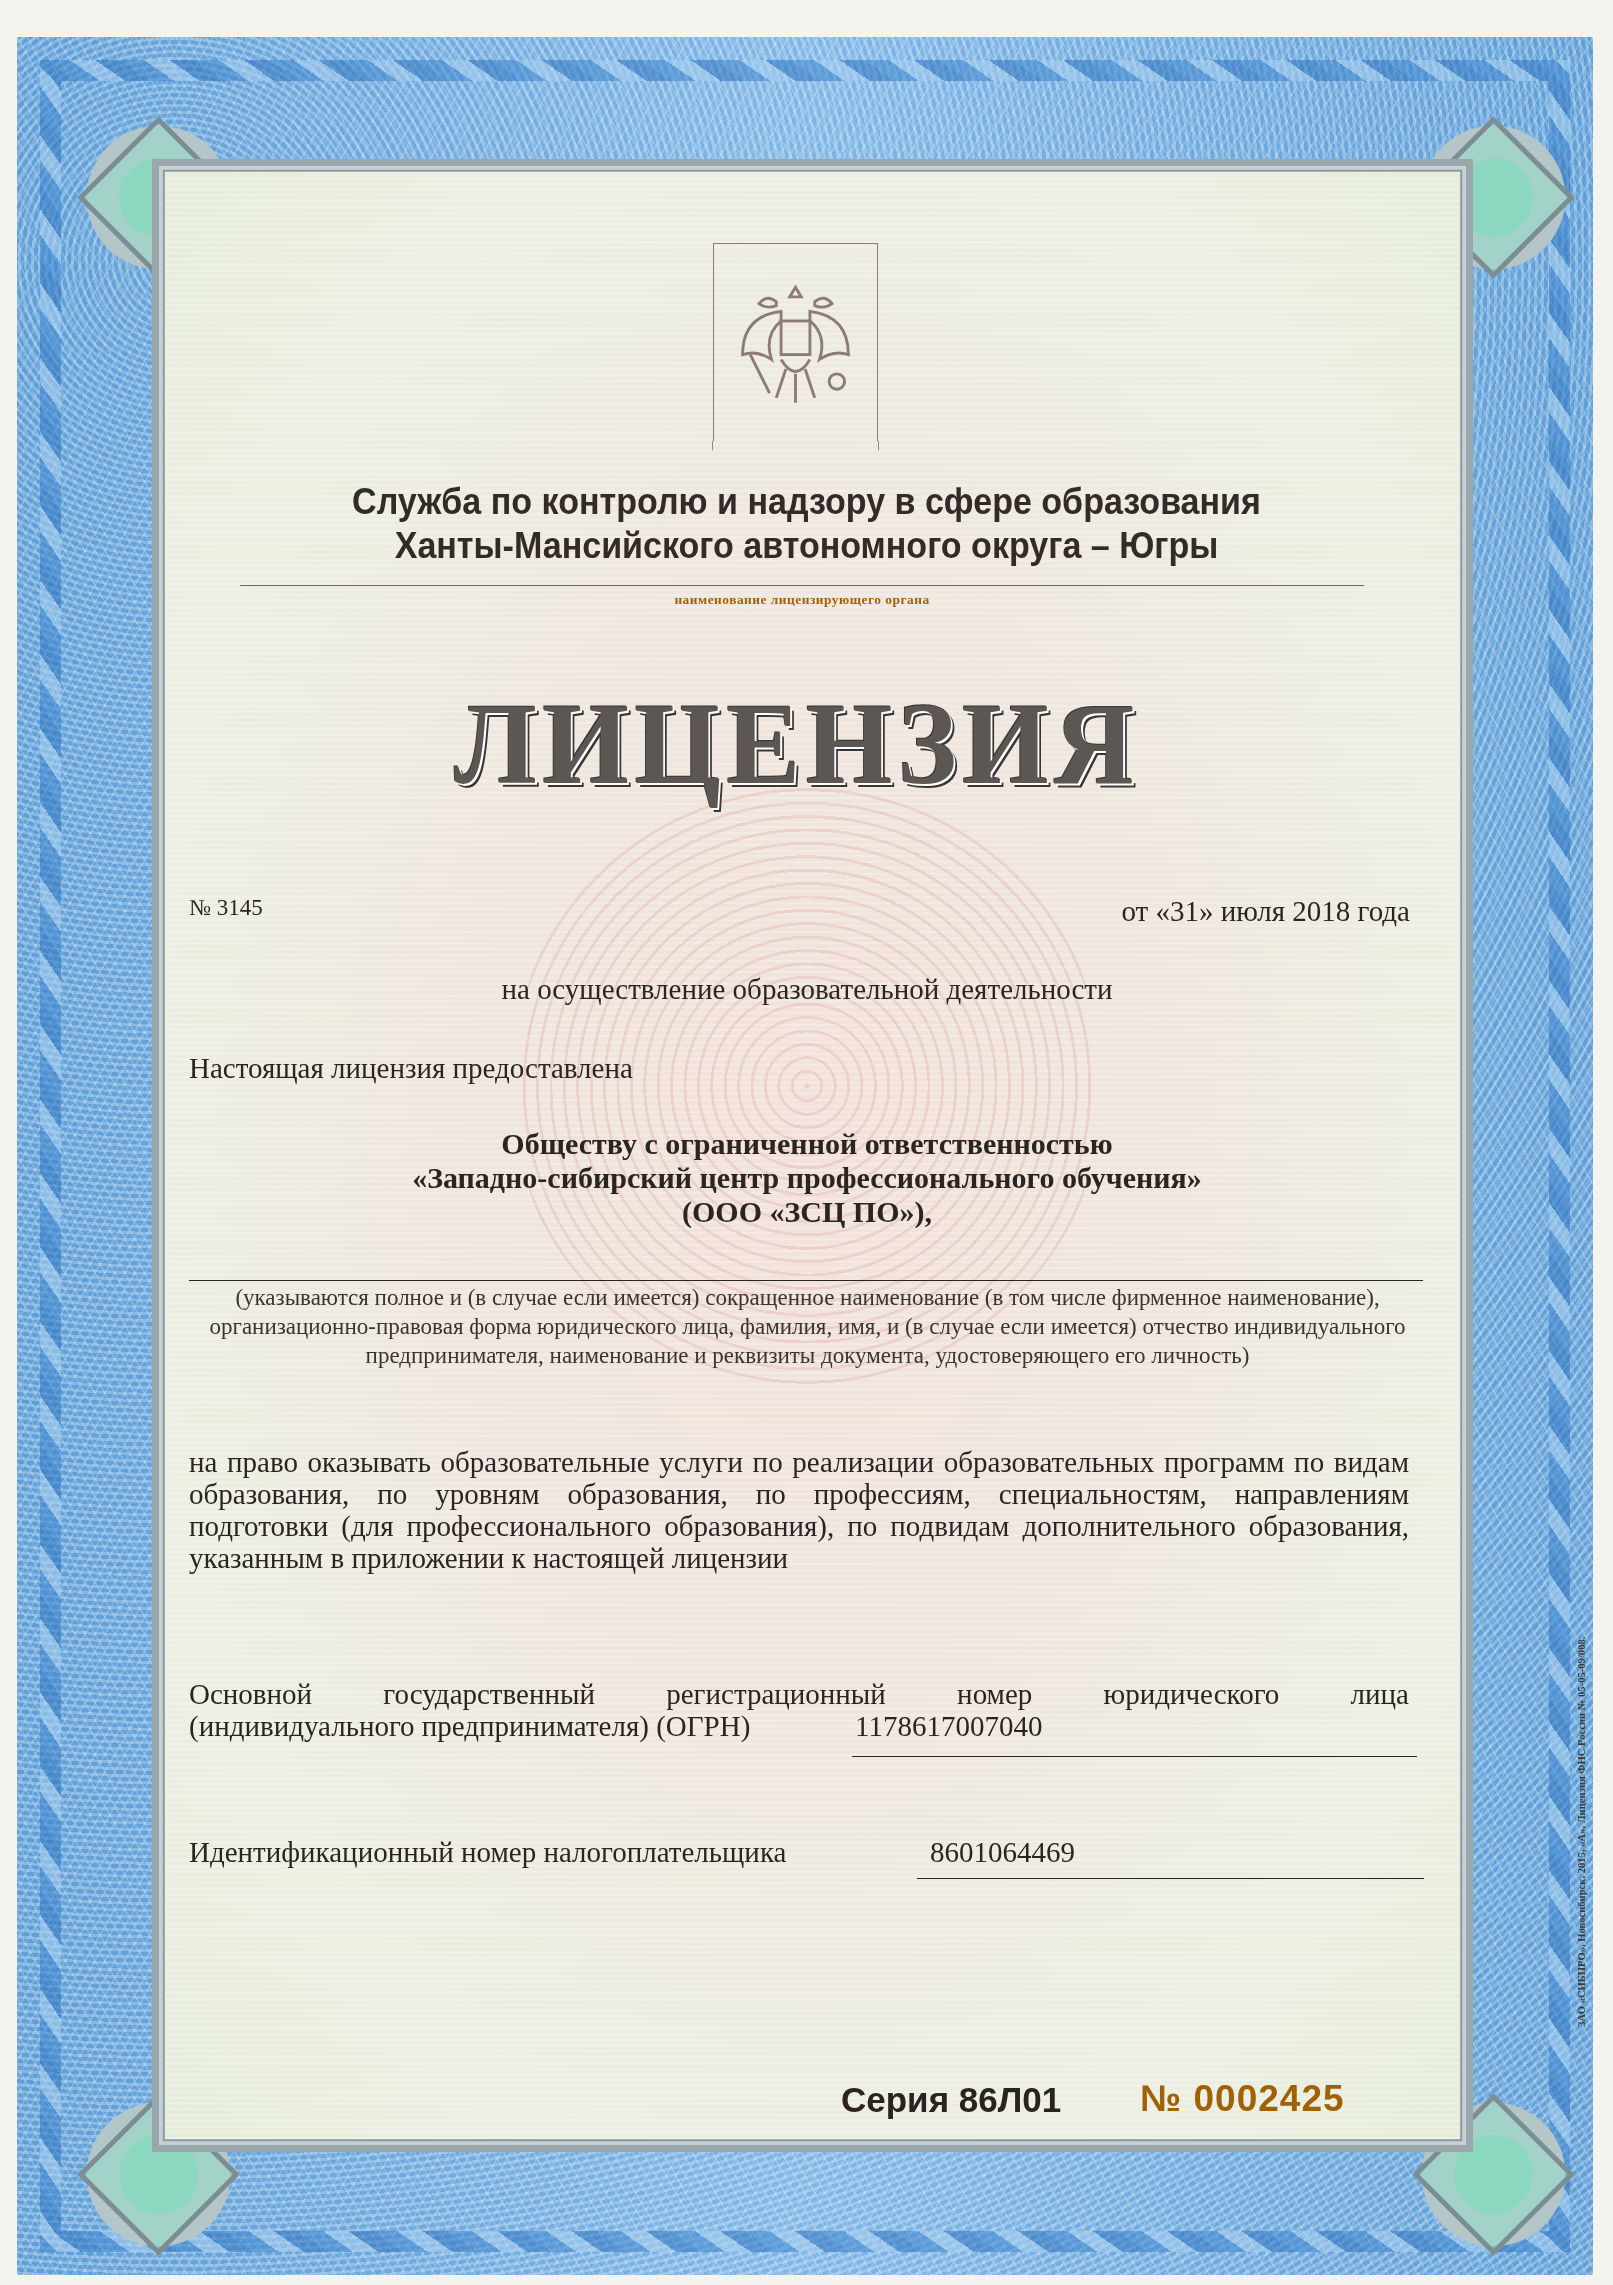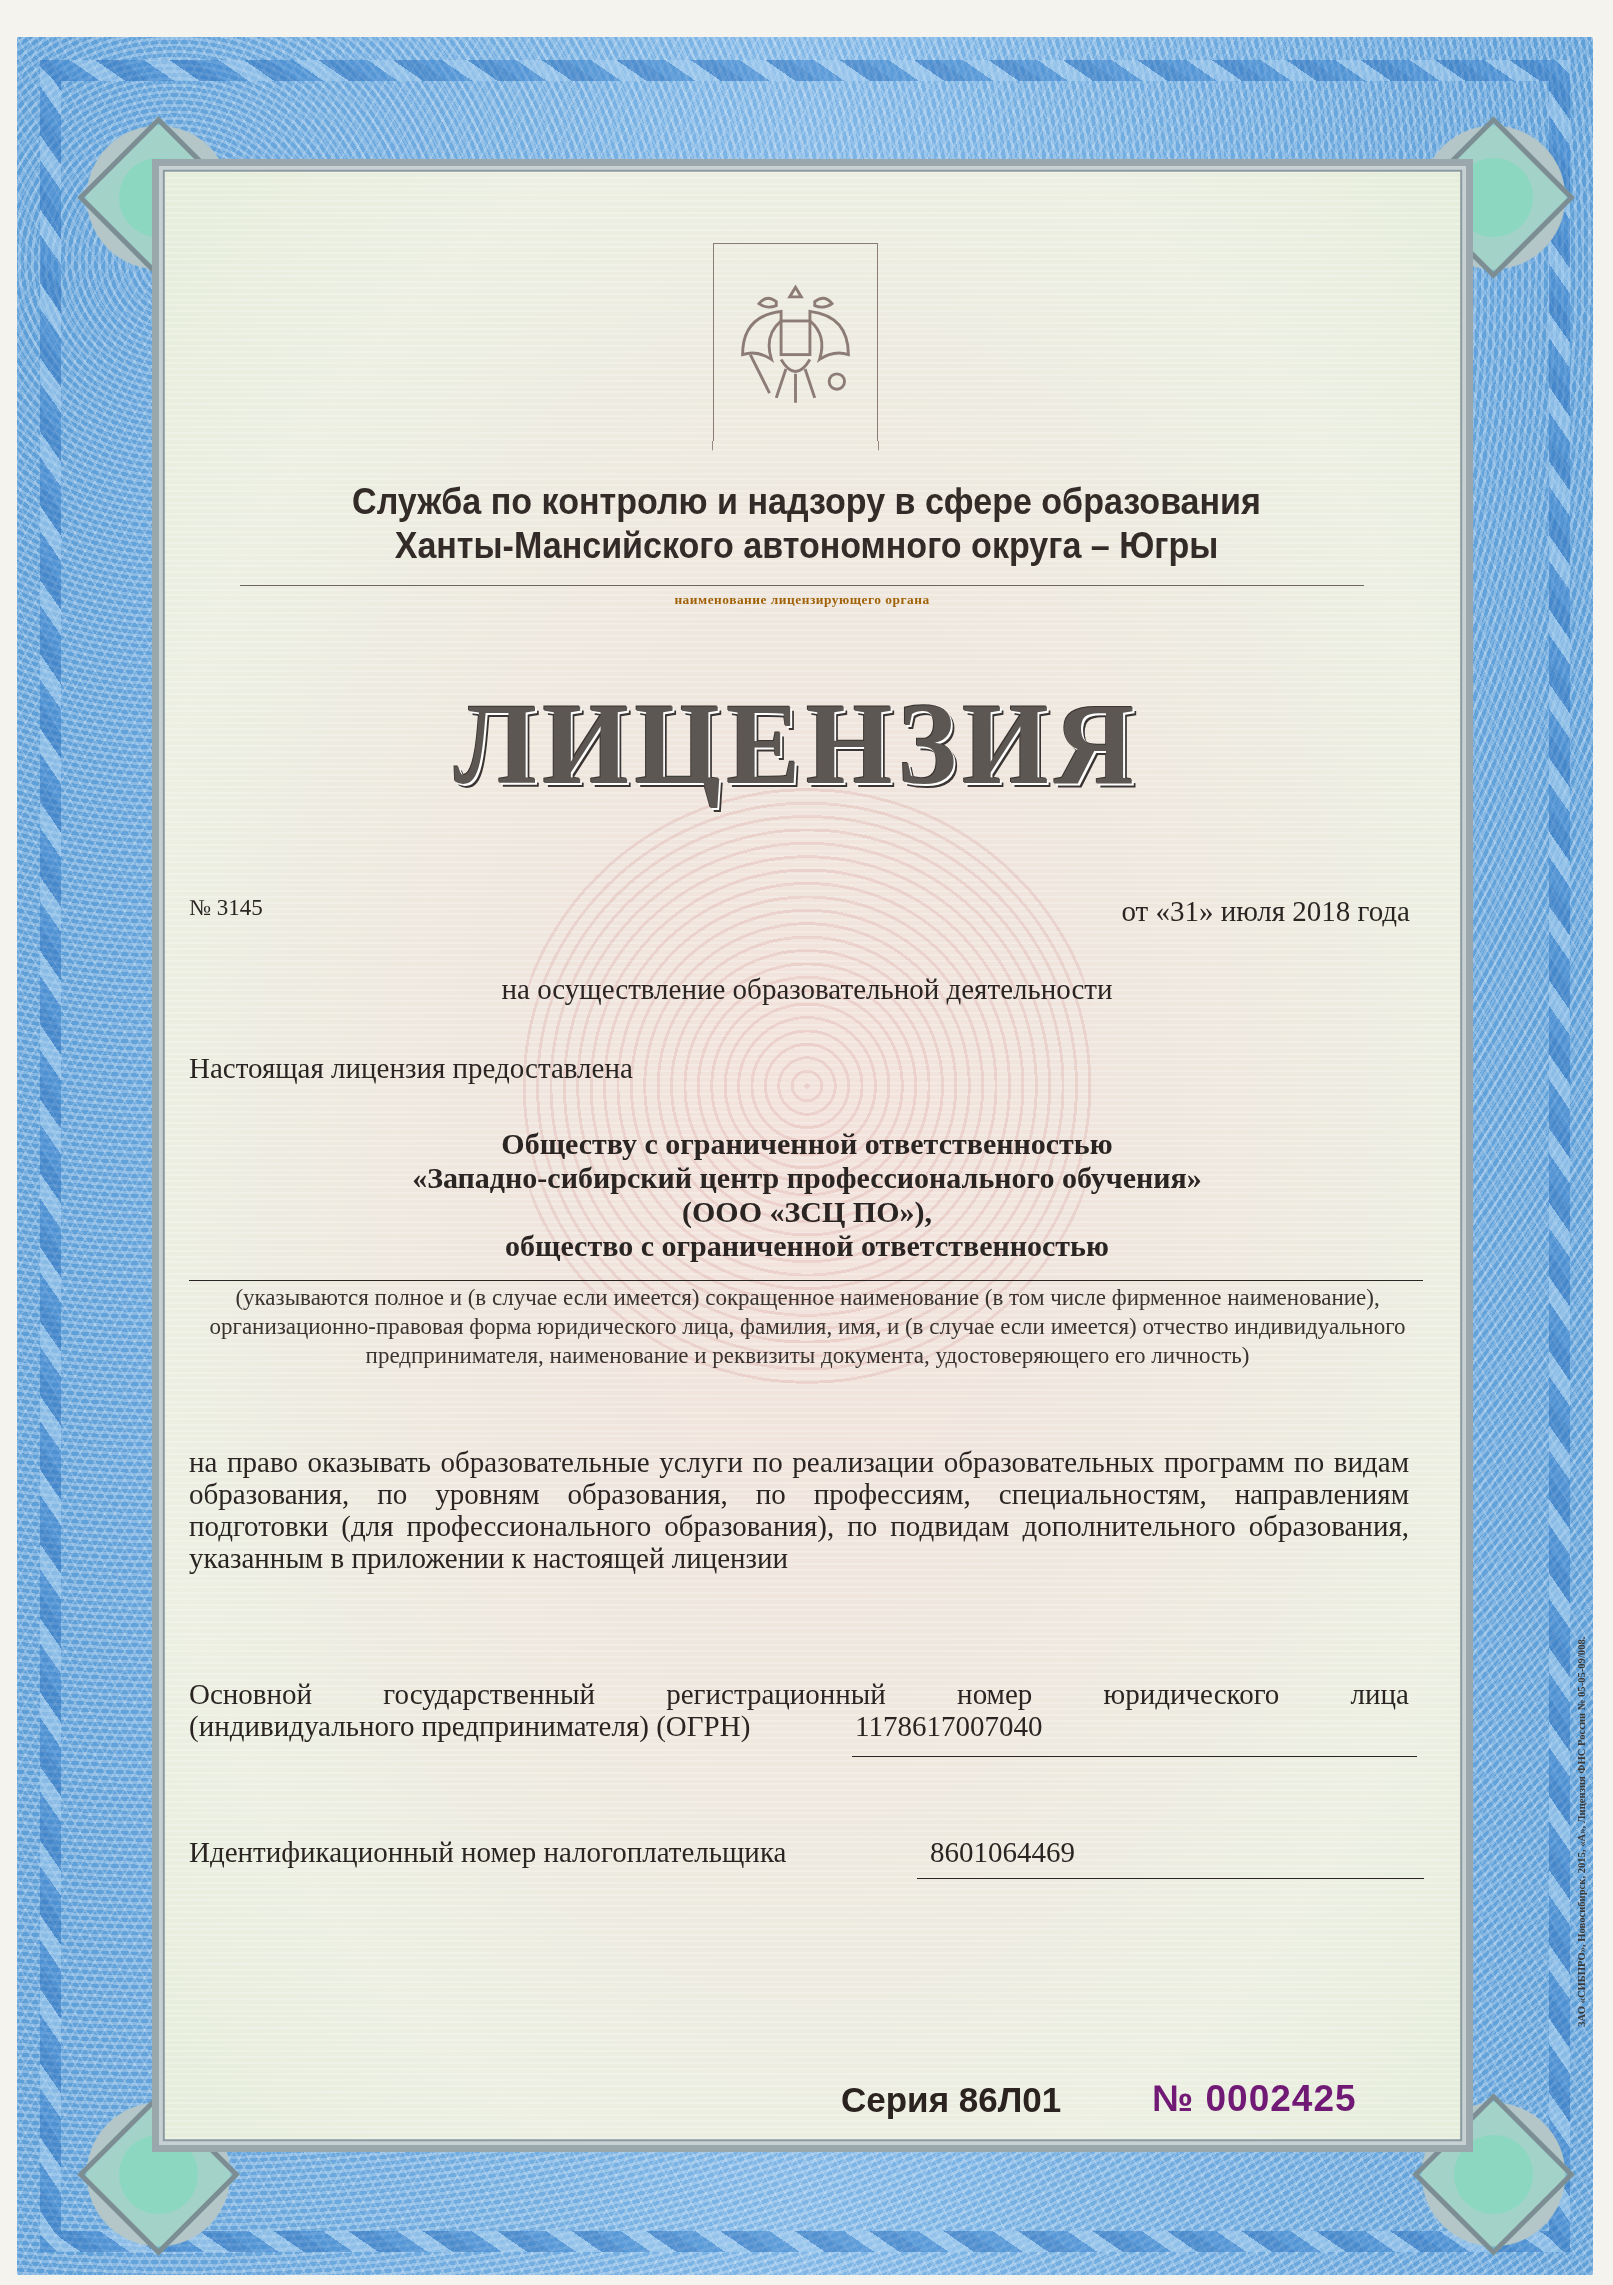--- a/index.html
+++ b/index.html
@@ -109,21 +109,21 @@
   .ogrn-line { position:absolute; left:852px; top:1756px; width:565px; border-top:1.9px solid #2a2522; }
   .inn-label { position:absolute; left:189px; top:1836px; font-size:29px; }
   .inn-val { position:absolute; left:930px; top:1836px; font-size:29px;text-align:center; }
   .inn-line { position:absolute; left:917px; top:1878px; width:507px; border-top:1.9px solid #2a2522; }
   .series {
     position:absolute; left:841px; top:2080px; font-size:35px; font-weight:bold;
     font-family:"Liberation Sans Narrow","Liberation Sans",sans-serif; color:#2a2320;
   }
   .blank-no {
     position:absolute; left:1140px; top:2078px; font-size:37px; font-weight:bold;
-    font-family:"Liberation Sans","DejaVu Sans",sans-serif; color:#701a75; letter-spacing:1px;margin-left:12px;
+    font-family:"Liberation Sans","DejaVu Sans",sans-serif; color:#a16207; letter-spacing:1px;
   }
   .printer {
     position:absolute; left:1576px; top:2027px; width:538px;
     transform-origin:0 0; transform:rotate(-90deg);
     font-size:10.6px; font-weight:bold; color:#3b3a3a; white-space:nowrap;
   }
   .watermark {
     position:absolute; left:519px; top:788px; width:576px; height:596px;
     border-radius:45%; opacity:.18;
     background: repeating-radial-gradient(circle at 50% 50%, #c77 0 2.9px, transparent 2.9px 13.4px);
@@ -172,21 +172,20 @@
 <div class="num">№ 3145</div>
 <div class="date">от «31» июля 2018 года</div>
 
 <div class="purpose">на осуществление образовательной деятельности</div>
 <div class="granted">Настоящая лицензия предоставлена</div>
 
 <div class="org">
   <div>Обществу с ограниченной ответственностью</div>
   <div>«Западно-сибирский центр профессионального обучения»</div>
   <div>(ООО «ЗСЦ ПО»),</div>
-  <div>общество с ограниченной ответственностью</div>
 </div>
 <div class="org-line"></div>
 <div class="org-caption">(указываются полное и (в случае если имеется) сокращенное наименование (в том числе фирменное наименование), организационно-правовая форма юридического лица, фамилия, имя, и (в случае если имеется) отчество индивидуального предпринимателя, наименование и реквизиты документа, удостоверяющего его личность)</div>
 
 <div class="rights">на право оказывать образовательные услуги по реализации образовательных программ по видам образования, по уровням образования, по профессиям, специальностям, направлениям подготовки (для профессионального образования), по подвидам дополнительного образования, указанным в приложении к настоящей лицензии</div>
 
 <div class="ogrn">Основной государственный регистрационный номер юридического лица</div>
 <div class="ogrn2">(индивидуального предпринимателя) (ОГРН)</div>
 <div class="ogrn-val">1178617007040</div>
 <div class="ogrn-line"></div>

